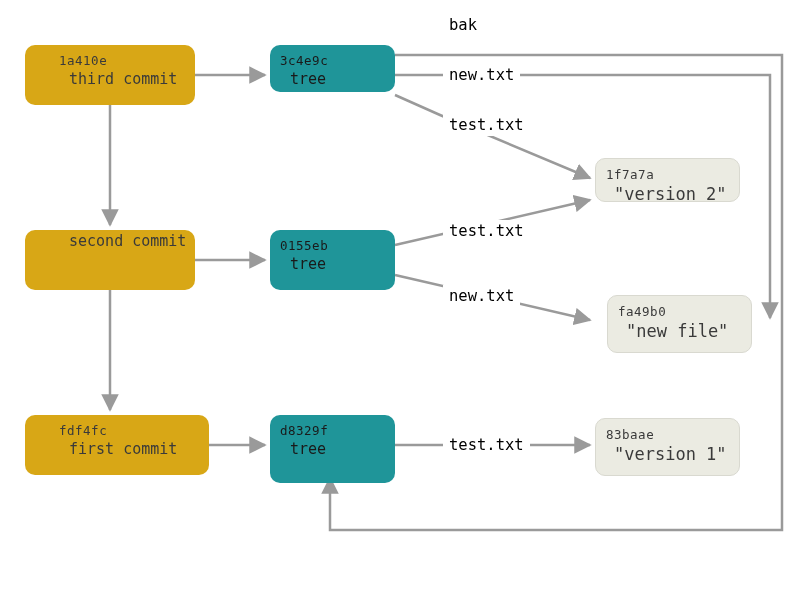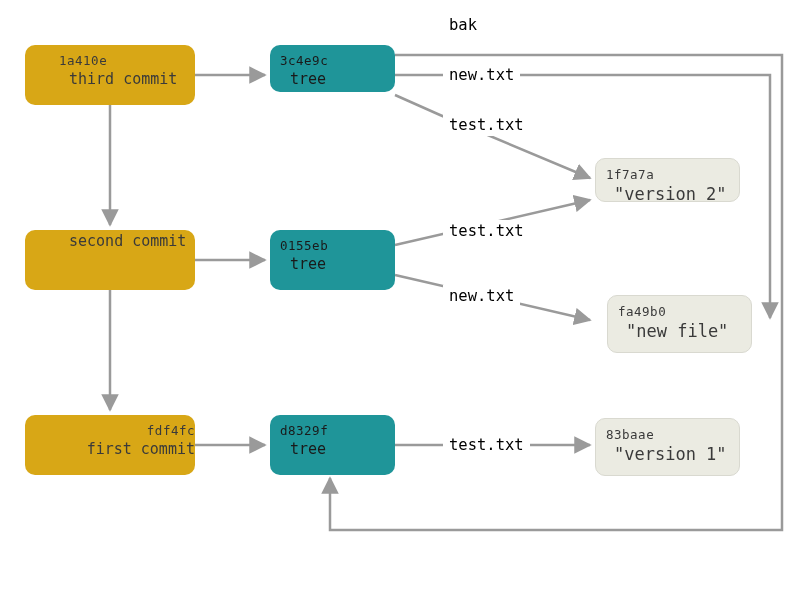--- a/index.html
+++ b/index.html
@@ -94,34 +94,34 @@
   </g>
 </svg>
 
 <div class="node commit" style="left:25px; top:45px; width:170px; height:60px;">
   <div class="hash">1a410e</div>
   <div class="label">third commit</div>
 </div>
 <div class="node commit" style="left:25px; top:230px; width:170px; height:60px;">
   <div class="label">second commit</div>
 </div>
-<div class="node commit" style="left:25px; top:415px; width:170px; height:60px;text-align:right;">
+<div class="node commit" style="left:25px; top:415px; width:184px; height:60px;">
   <div class="hash">fdf4fc</div>
   <div class="label">first commit</div>
 </div>
 
 <div class="node tree" style="left:270px; top:45px; width:125px; height:47px;">
   <div class="hash">3c4e9c</div>
   <div class="label">tree</div>
 </div>
 <div class="node tree" style="left:270px; top:230px; width:125px; height:60px;">
   <div class="hash">0155eb</div>
   <div class="label">tree</div>
 </div>
-<div class="node tree" style="left:270px; top:415px; width:125px; height:60px;">
+<div class="node tree" style="left:270px; top:415px; width:125px; height:68px;">
   <div class="hash">d8329f</div>
   <div class="label">tree</div>
 </div>
 
 <div class="node blob" style="left:595px; top:158px; width:145px; height:44px;">
   <div class="hash">1f7a7a</div>
   <div class="label">"version 2"</div>
 </div>
 <div class="node blob" style="left:595px; top:295px; width:145px; height:58px;margin-left:12px;">
   <div class="hash">fa49b0</div>

